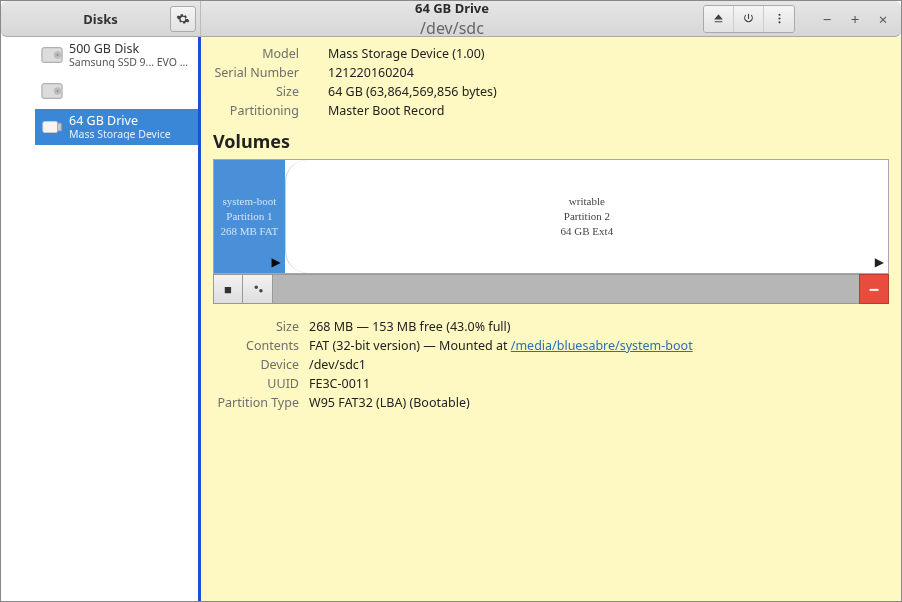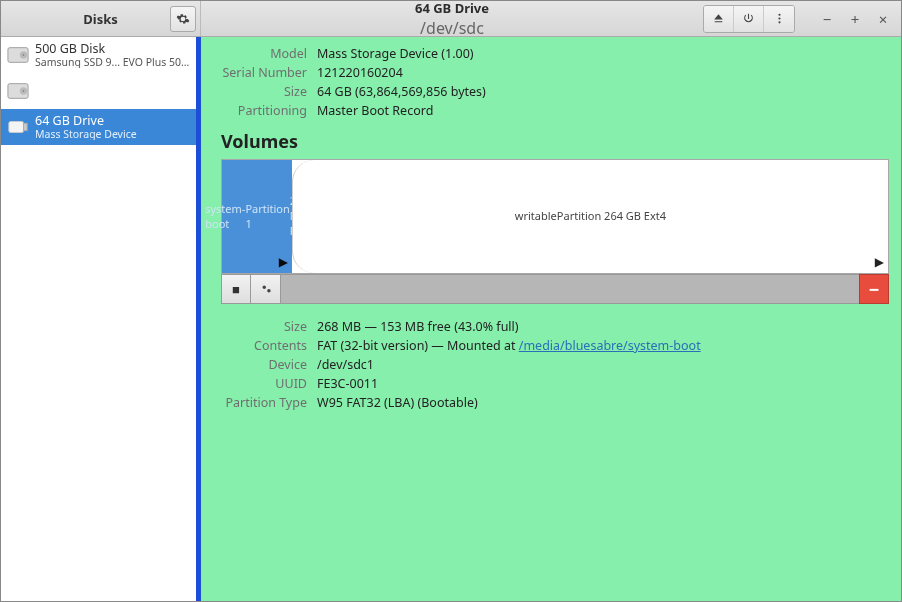--- a/index.html
+++ b/index.html
@@ -13,20 +13,21 @@
     overflow: hidden;
     border: 1px solid #888;
   }
   .titlebar {
     height: 36px;
     background: linear-gradient(#e6e6e6, #d6d6d6);
     border-bottom: 1px solid #aaa;
     display: flex;
     align-items: center;
     position: relative;
+    border-radius: 6px;
   }
   .titlebar-left {
     width: 200px;
     display: flex;
     align-items: center;
     justify-content: center;
     position: relative;
     height: 100%;
     border-right: 1px solid #bbb;
   }
@@ -86,23 +87,24 @@
     cursor: pointer;
     font-size: 15px;
   }
 
   .main {
     display: flex;
     height: calc(100% - 36px);
   }
   .sidebar {
     width: 200px;
-    border-right: 5px solid #1d4ed8;
+    border-right: 3px solid #1d4ed8;
     background: #fff;
     overflow: hidden;
+    padding-left: 34px;
   }
   .drive-item {
     display: flex;
     align-items: center;
     padding: 3px 6px;
     gap: 6px;
     height: 36px;
     cursor: pointer;
   }
   .drive-item.selected {
@@ -113,53 +115,55 @@
     width: 22px; height: 22px;
     flex-shrink: 0;
   }
   .drive-text { overflow: hidden; line-height: 1.15; }
   .drive-title { font-size: 12.5px; white-space: nowrap; overflow: hidden; text-overflow: ellipsis;}
   .drive-sub { font-size: 10.5px; color: #555; white-space: nowrap; overflow: hidden; text-overflow: ellipsis;}
   .drive-item.selected .drive-sub { color: #e4f0fb; }
 
   .content {
     flex: 1;
-    background: #86efac;
-    padding: 8px 12px 12px 20px;
+    background: #fef9c3;
+    padding: 8px 12px 12px 12px;
     overflow: hidden;
     display: flex;
     flex-direction: column;
   }
   .info-grid {
     display: grid;
     grid-template-columns: 86px auto;
     gap: 2px 10px;
     font-size: 12.5px;
     margin-bottom: 10px;
     color: #333;
   }
   .info-grid .lbl { text-align: right; color: #6f6f6f; }
-  .info-grid .val { color: #222; }
+  .info-grid .val { color: #222; margin-left: 19px; }
   .section-title { font-weight: bold; font-size: 18px; margin-bottom: 6px; color: #222;}
   .volume-box {
     border: 1px solid #a7a7a7;
     background: #fff;
     height: 115px;
     display: flex;
     position: relative;
   }
   .part {
     display: flex;
+    flex-direction: column;
     align-items: center;
     justify-content: center;
     font-size: 11px;
     position: relative;
     cursor: pointer;
     line-height: 1.35;
-    text-align:left;
+    text-align:center;
+    font-family:Liberation Serif, serif;
   }
   .part.selected {
     background: #4a90d9;
     color: #cfe4f7;
   }
   .part:not(.selected){ background: #fff; color: #444; border-left: 1px solid #ccc; border-radius: 22px;}
   .part .play {
     position: absolute;
     bottom: 3px; right: 4px;
     font-size: 12px;

